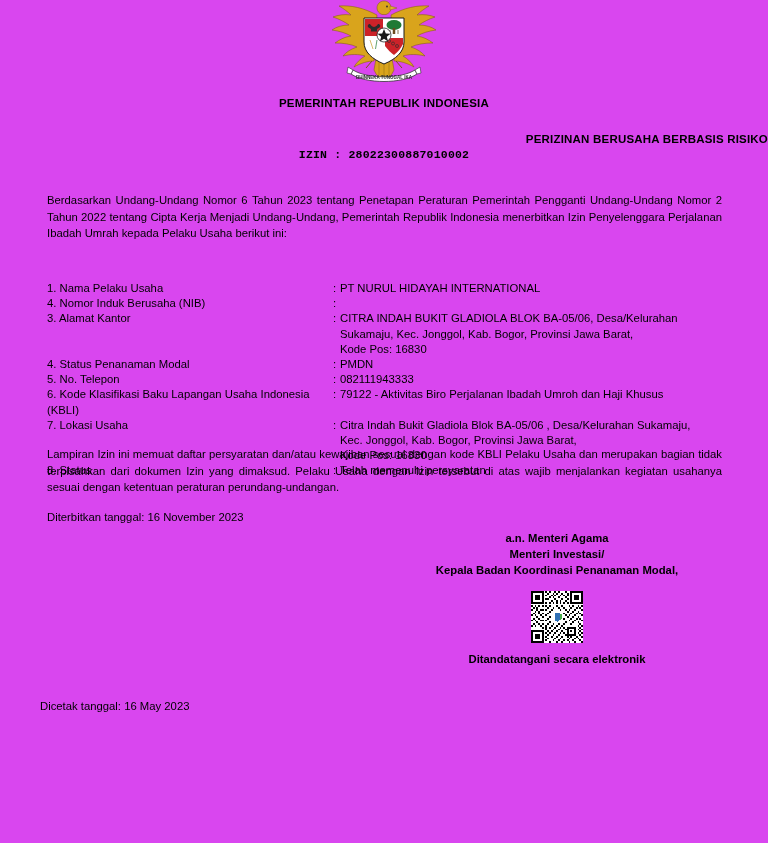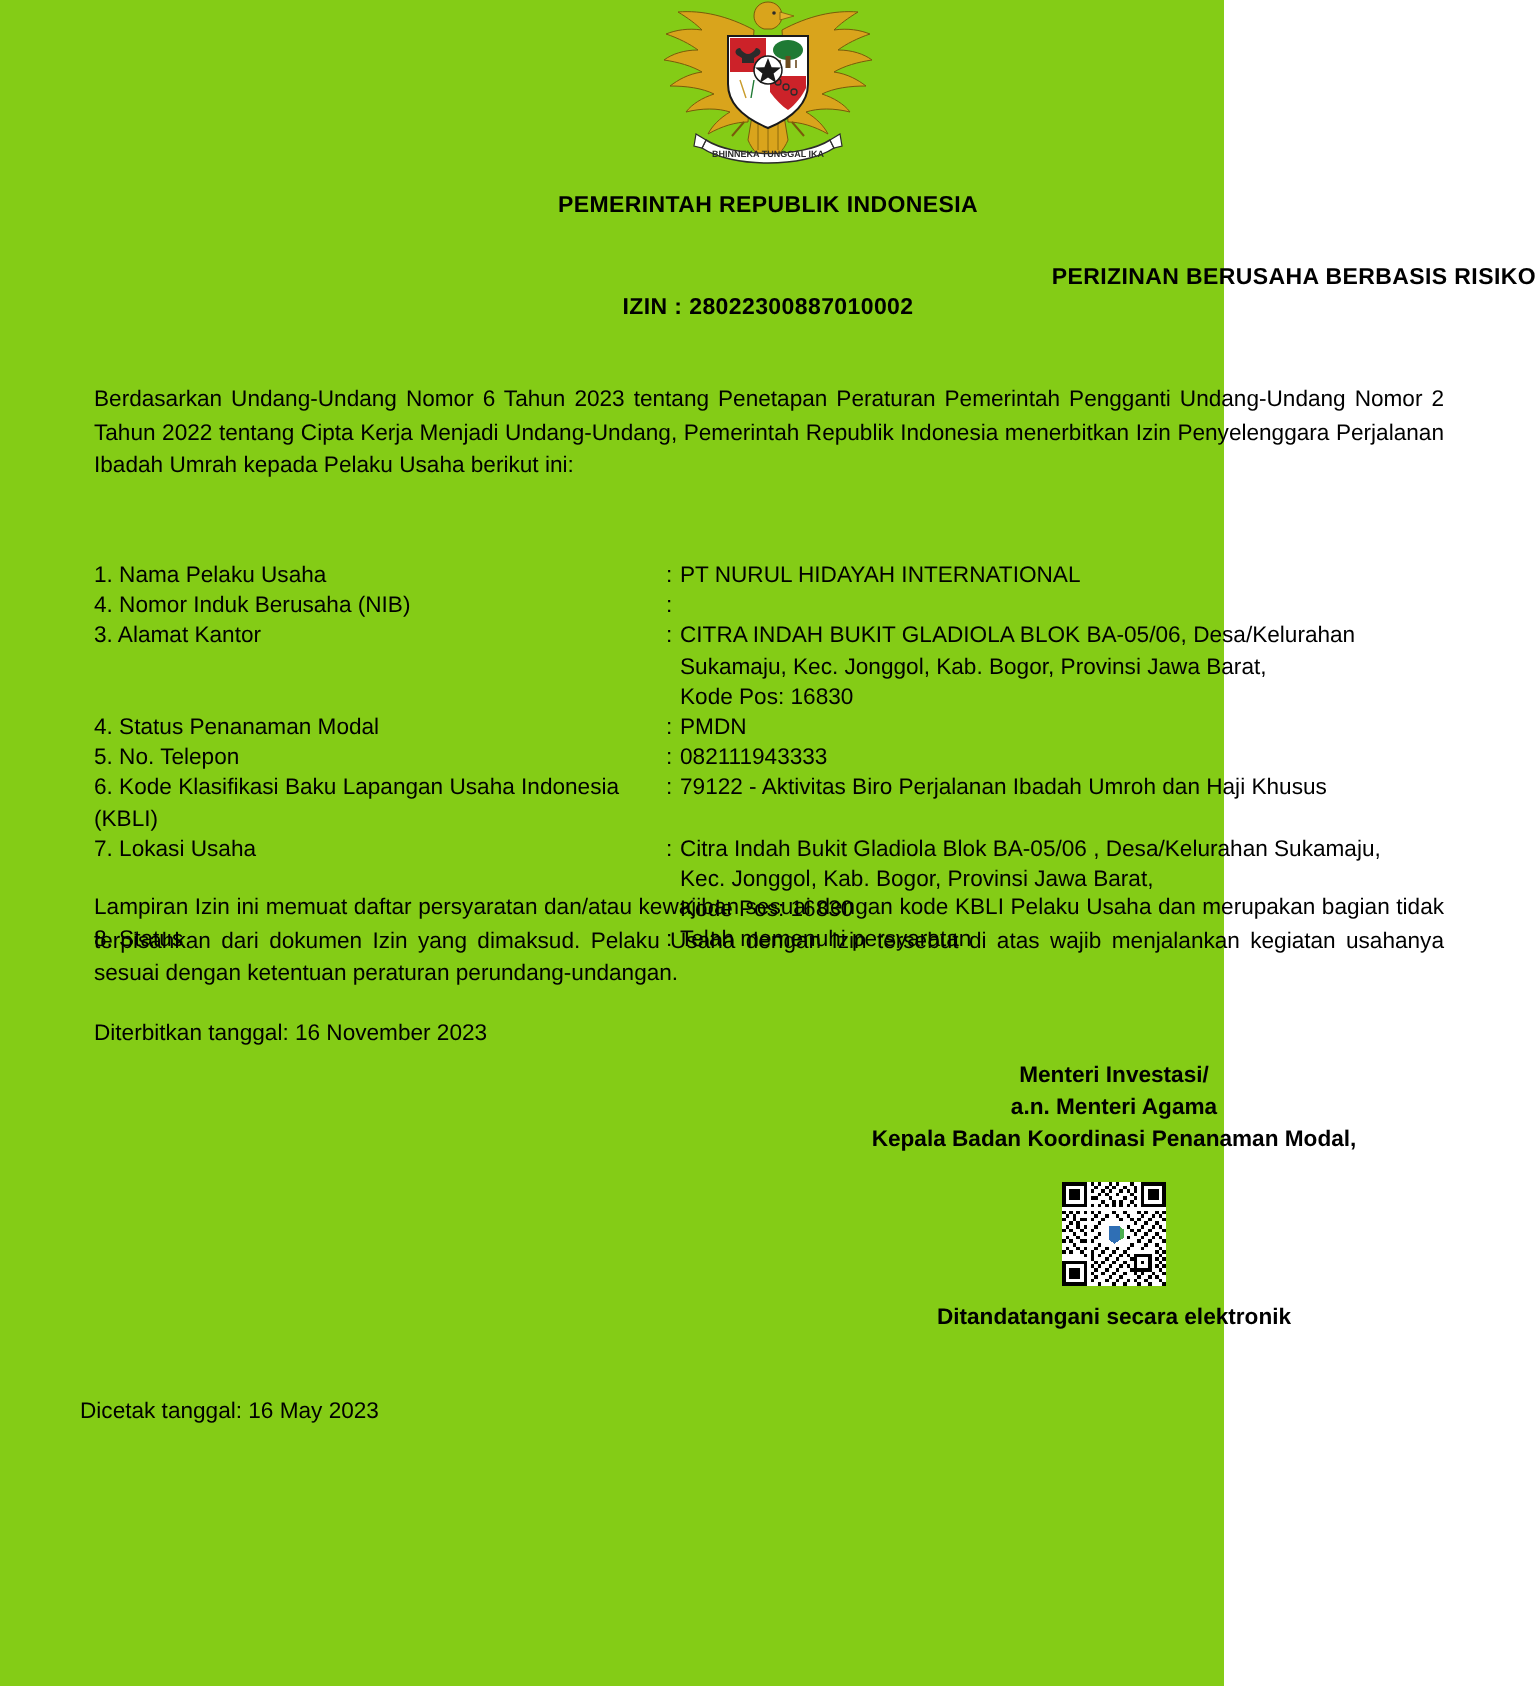--- a/index.html
+++ b/index.html
@@ -10,23 +10,23 @@
   body {
     width: 768px;
     height: 843px;
     font-family: "Liberation Sans", sans-serif;
     color: #000000;
     position: relative;
     overflow: hidden;
   }
   .page {
     position: relative;
-    width: 612px;
+    width: 768px;
     height: 843px;
-    background: #84cc16;
+    background: #d946ef;
   }
 
   
   .emblem-wrap {
     position: absolute;
     top: 0px;
     left: 0;
     width: 768px;
     text-align: center;
   }
@@ -56,20 +56,21 @@
     font-weight: bold;
     letter-spacing: 0.2px;
     line-height: 15px;
     text-align: right;
   }
   .h-izin {
     font-size: 11.5px;
     font-weight: bold;
     letter-spacing: 0.2px;
     line-height: 15px;
+    font-family: Liberation Mono, monospace;
   }
 
   
   .para {
     position: absolute;
     left: 47px;
     width: 675px;
     font-size: 11.3px;
     line-height: 16.5px;
     text-align: justify;
@@ -283,22 +284,22 @@
       <span class="d-sep">:</span>
       <span class="d-value">Telah memenuhi persyaratan</span>
     </div>
   </div>
 
   <div class="para" id="lampiran-para">Lampiran Izin ini memuat daftar persyaratan dan/atau kewajiban sesuai dengan kode KBLI Pelaku Usaha dan merupakan bagian tidak terpisahkan dari dokumen Izin yang dimaksud. Pelaku Usaha dengan Izin tersebut di atas wajib menjalankan kegiatan usahanya sesuai dengan ketentuan peraturan perundang-undangan.</div>
 
   <div class="issued-line">Diterbitkan tanggal: 16 November 2023</div>
 
   <div class="sign-block">
+    <div>a.n. Menteri Agama</div>
     <div>Menteri Investasi/</div>
-    <div>a.n. Menteri Agama</div>
     <div>Kepala Badan Koordinasi Penanaman Modal,</div>
   </div>
 
   <div class="qr-wrap">
     <span class="qr">
       <svg viewBox="0 0 29 29" width="52" height="52" xmlns="http://www.w3.org/2000/svg" shape-rendering="crispEdges">
         <rect width="29" height="29" fill="#ffffff"></rect>
         <g fill="#000000">
 
           <rect x="0" y="0" width="7" height="1"></rect>

